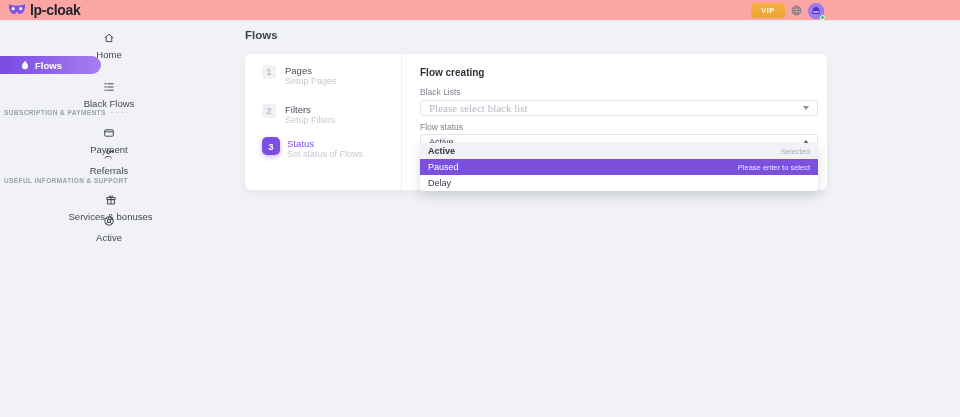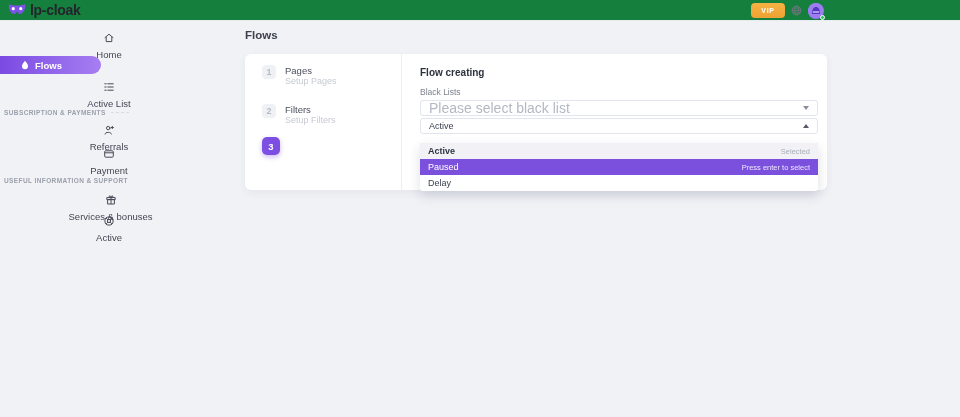--- a/index.html
+++ b/index.html
@@ -8,21 +8,21 @@
     position:relative;
     background:#f1f2f6;
     font-family:"Liberation Sans", sans-serif;
     overflow:hidden;
     -webkit-font-smoothing:antialiased;
   }
 
   
   .header {
     position:absolute; top:0; left:0; right:0; height:21px;
-    background:#15803d; border-bottom:1px solid #e9ebf1;
+    background:#fca5a5; border-bottom:1px solid #e9ebf1;
     display:flex; align-items:center; z-index:10;
   }
   .logo { display:flex; align-items:center; gap:4px; padding-left:8px; }
   .logo-text { font-size:14px; font-weight:800; color:#23252c; letter-spacing:-0.3px; }
   .header-right {
     position:absolute; right:136px; top:0; height:21px;
     display:flex; align-items:center; gap:6px;
   }
   .vip-btn {
     width:34px; height:15px; border-radius:4px;
@@ -104,21 +104,21 @@
 
   .form-col { flex:1; position:relative; padding:13px 9px 0 18px; }
   .form-heading { font-size:10px; font-weight:700; color:#2e323c; line-height:12px; }
   .field-label { margin-top:8px; font-size:8.5px; color:#7d828d; line-height:10px; }
   .select {
     margin-top:3px; height:16px; background:#fff;
     border:1px solid #e3e5ec; border-radius:3px;
     display:flex; align-items:center; justify-content:space-between;
     padding:0 8px; cursor:pointer;
   }
-  .select .placeholder { font-size:14px; color:#b4b8c2; }
+  .select .placeholder { font-size:11px; color:#b4b8c2;font-family:Liberation Serif, serif; }
   .select .value { font-size:9px; color:#3b4050; }
   .caret-down { width:0; height:0; border-left:3px solid transparent; border-right:3px solid transparent; border-top:4px solid #8a8f99; }
   .caret-up   { width:0; height:0; border-left:3px solid transparent; border-right:3px solid transparent; border-bottom:4px solid #555a66; }
   .fl-status-label { margin-top:6px; }
   .select-status { margin-top:2px; }
 
   .dropdown {
     position:absolute; left:18px; right:9px; top:89px;
     background:#fff; border-radius:0 0 3px 3px;
     box-shadow:0 5px 12px rgba(35,40,80,0.15); z-index:5; overflow:hidden;
@@ -190,44 +190,44 @@
 
   <div class="side-item side-item-blacklist">
     <svg class="sicon" viewBox="0 0 10 10" fill="none" stroke="#464b57" stroke-width="1" stroke-linecap="round">
       <line x1="0.8" y1="1.8" x2="2.2" y2="1.8"></line>
         <line x1="3.8" y1="1.8" x2="9.2" y2="1.8"></line>
       <line x1="0.8" y1="5" x2="2.2" y2="5"></line>
         <line x1="3.8" y1="5" x2="9.2" y2="5"></line>
       <line x1="0.8" y1="8.2" x2="2.2" y2="8.2"></line>
         <line x1="3.8" y1="8.2" x2="9.2" y2="8.2"></line>
     </svg>
-    <span class="lbl">Active List</span>
+    <span class="lbl">Black Flows</span>
   </div>
 
   <div class="side-section side-section-1">
     <span>SUBSCRIPTION &amp; PAYMENTS</span>
     <span class="dash"></span>
+  </div>
+
+  <div class="side-item side-item-payment">
+    <svg class="sicon" viewBox="0 0 10 10" fill="none" stroke="#464b57" stroke-width="1" stroke-linejoin="round">
+      <rect x="0.7" y="1.8" width="8.6" height="6.4" rx="1"></rect>
+        <line x1="0.7" y1="3.8" x2="9.3" y2="3.8"></line>
+    </svg>
+    <span class="lbl">Payment</span>
   </div>
 
   <div class="side-item side-item-referrals">
     <svg class="sicon" viewBox="0 0 10 10" fill="none" stroke="#464b57" stroke-width="1" stroke-linecap="round">
       <circle cx="4.2" cy="3.1" r="1.7"></circle>
         <path d="M1 9 C1 6.7 7.4 6.7 7.4 9"></path>
       <line x1="8.3" y1="1.4" x2="8.3" y2="3.6"></line>
         <line x1="7.2" y1="2.5" x2="9.4" y2="2.5"></line>
     </svg>
     <span class="lbl">Referrals</span>
-  </div>
-
-  <div class="side-item side-item-payment">
-    <svg class="sicon" viewBox="0 0 10 10" fill="none" stroke="#464b57" stroke-width="1" stroke-linejoin="round">
-      <rect x="0.7" y="1.8" width="8.6" height="6.4" rx="1"></rect>
-        <line x1="0.7" y1="3.8" x2="9.3" y2="3.8"></line>
-    </svg>
-    <span class="lbl">Payment</span>
   </div>
 
   <div class="side-section side-section-2">
     <span>USEFUL INFORMATION &amp; SUPPORT</span>
   </div>
 
   <div class="side-item side-item-services">
     <svg class="sicon" viewBox="0 0 10 10" fill="none" stroke="#464b57" stroke-width="1" stroke-linejoin="round">
       <rect x="0.8" y="2.6" width="8.4" height="2"></rect>
         <rect x="1.6" y="4.6" width="6.8" height="4.4"></rect>
@@ -265,45 +265,50 @@
     </div>
     <div class="step step-2">
       <div class="step-num">2</div>
       <div>
         <div class="step-title">Filters</div>
         <div class="step-sub">Setup Filters</div>
       </div>
     </div>
     <div class="step step-3">
       <div class="step-num">3</div>
+      <div>
+        <div class="step-title">Status</div>
+        <div class="step-sub">Set status of Flows</div>
+      </div>
     </div>
   </div>
 
   <div class="form-col">
     <div class="form-heading">Flow creating</div>
 
     <div class="field-label">Black Lists</div>
     <div class="select">
       <span class="placeholder">Please select black list</span>
       <span class="caret-down"></span>
     </div>
 
+    <div class="field-label fl-status-label">Flow status</div>
     <div class="select select-status">
       <span class="value">Active</span>
       <span class="caret-up"></span>
     </div>
 
     <div class="dropdown">
       <div class="dd-row dd-selected">
         <span class="dd-label">Active</span>
         <span class="dd-hint">Selected</span>
       </div>
       <div class="dd-row dd-highlight">
         <span class="dd-label">Paused</span>
-        <span class="dd-hint">Press enter to select</span>
+        <span class="dd-hint">Please enter to select</span>
       </div>
       <div class="dd-row">
         <span class="dd-label">Delay</span>
         <span class="dd-hint"></span>
       </div>
     </div>
   </div>
 </div>
 
 </body></html>

